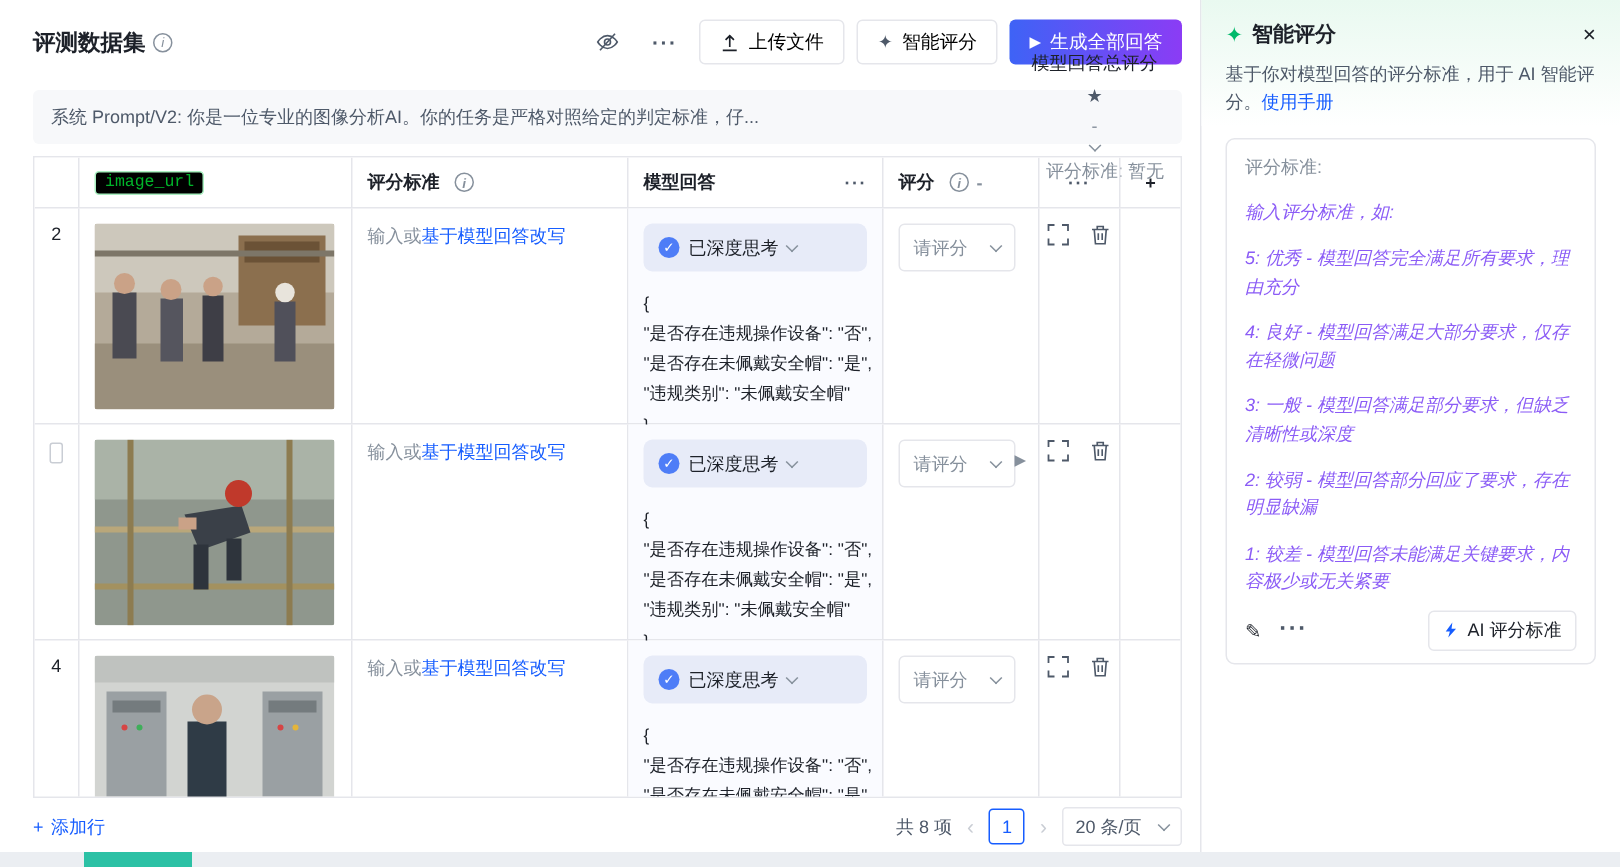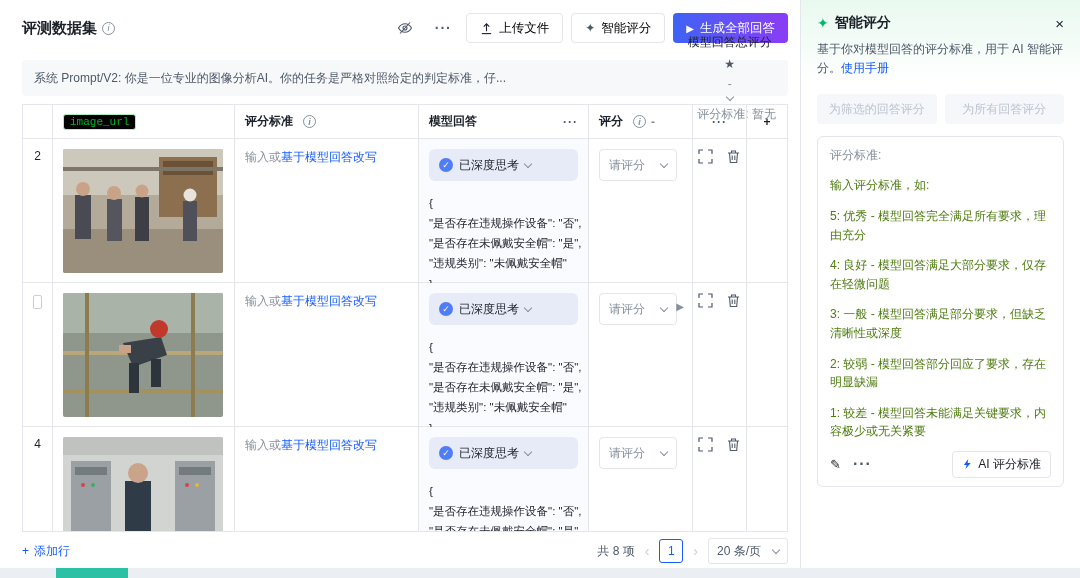--- a/index.html
+++ b/index.html
@@ -71,21 +71,21 @@
   .side-title-row { display:flex; align-items:center; gap:6px; }
   .side-sparkle { color:#00b96b; font-size:14px; }
   .side-title { font-size:14px; font-weight:bold; }
   .close { margin-left:auto; color:#1d2129; font-size:15px; cursor:pointer; }
   .side-desc { font-size:12px; color:#4e5969; line-height:1.6; margin-top:8px; }
   .side-actions { display:flex; gap:8px; padding:10px 16px 4px; }
   .btn-disabled { flex:1; height:30px; background:#f5f7fa; color:#bcc4d0; border:none; border-radius:4px;
                   font-size:12px; display:flex; align-items:center; justify-content:center; white-space:nowrap; }
   .criteria-box { margin:8px 16px; border:1px solid #e5e6eb; border-radius:6px; padding:10px 12px 8px; }
   .criteria-label { font-size:12px; color:#86909c; margin-bottom:4px; }
-  .criteria-line { font-size:12px; color:#4d7c0f; line-height:1.55; margin-top:12px; }
+  .criteria-line { font-size:12px; color:#8b5cf6; line-height:1.55; margin-top:12px;font-style:italic; }
   .criteria-foot { display:flex; align-items:center; gap:12px; margin-top:10px; }
   .pencil { font-size:13px; color:#1d2129; cursor:pointer; }
   .ai-btn { margin-left:auto; border:1px solid #e5e6eb; border-radius:4px; padding:4px 9px; display:flex;
             align-items:center; gap:5px; font-size:12px; cursor:pointer; background:#fff; }
   
   .bottom-strip { position:absolute; left:0; top:568px; width:1080px; height:10px; background:#ebeef2; }
   .progress-seg { position:absolute; left:56px; top:0; width:72px; height:10px; background:#2cc1a5; }
   svg { display:block; }
 </style>
 </head>
@@ -370,24 +370,20 @@
   <div class="side-header">
     <div class="side-title-row">
       <span class="side-sparkle">✦</span>
       <span class="side-title">智能评分</span>
       <span class="close">×</span>
     </div>
     <div class="side-desc">
       <span>基于你对模型回答的评分标准，用于 AI 智能评分。</span><a class="link">使用手册</a>
     </div>
   </div>
-  <div class="side-actions">
-    <button class="btn-disabled">为筛选的回答评分</button>
-    <button class="btn-disabled">为所有回答评分</button>
-  </div>
   <div class="criteria-box">
     <div class="criteria-label">评分标准:</div>
     <div class="criteria-line">输入评分标准，如:</div>
     <div class="criteria-line">5: 优秀 - 模型回答完全满足所有要求，理由充分</div>
     <div class="criteria-line">4: 良好 - 模型回答满足大部分要求，仅存在轻微问题</div>
     <div class="criteria-line">3: 一般 - 模型回答满足部分要求，但缺乏清晰性或深度</div>
     <div class="criteria-line">2: 较弱 - 模型回答部分回应了要求，存在明显缺漏</div>
     <div class="criteria-line">1: 较差 - 模型回答未能满足关键要求，内容极少或无关紧要</div>
     <div class="criteria-foot">
       <span class="pencil">✎</span>

